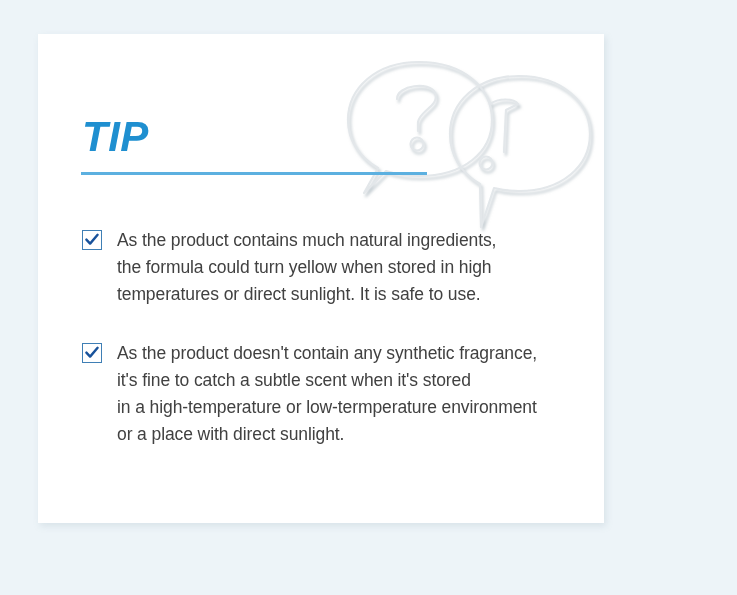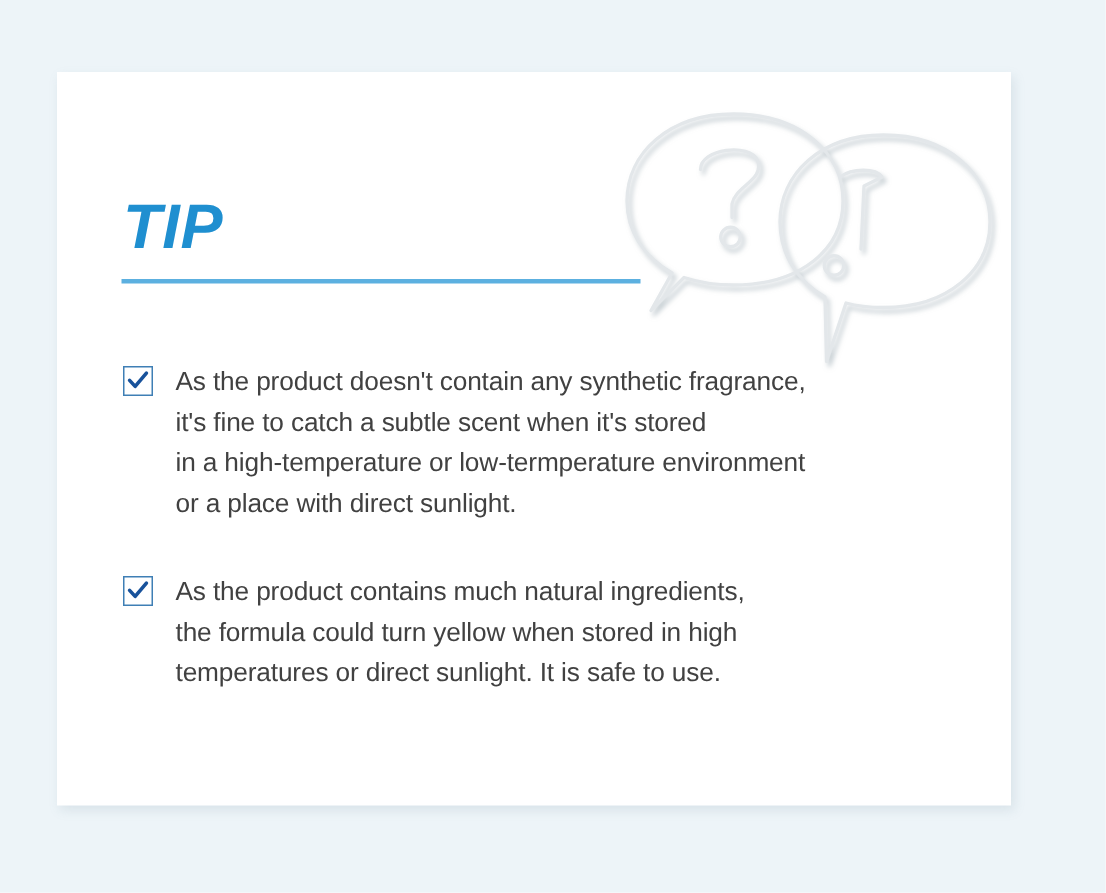--- a/index.html
+++ b/index.html
@@ -18,22 +18,22 @@
     position: relative;
     width: 737px;
     height: 595px;
     background: #edf4f8;
   }
 
   
   .tip-card {
     position: absolute;
     left: 38px;
-    top: 48px;
-    width: 636px;
+    top: 34px;
+    width: 566px;
     height: 489px;
     background: #ffffff;
     box-shadow: 2px 3px 7px rgba(120, 150, 165, 0.18);
     overflow: hidden;
   }
 
   
   .bubbles {
     position: absolute;
     right: 0px;
@@ -179,32 +179,32 @@
     <div class="tip-rule"></div>
 
     <div class="tip-list">
 
       <div class="tip-item">
         <span class="check-box">
           <svg viewBox="0 0 16 16" xmlns="http://www.w3.org/2000/svg" aria-hidden="true">
             <path d="M2.4 7.6 L6.1 11.6 L13.6 2.8" fill="none" stroke="#18529b" stroke-width="2.4" stroke-linecap="round" stroke-linejoin="round"></path>
           </svg>
         </span>
-        <span class="tip-text">As the product doesn't contain any synthetic fragrance,
-it's fine to catch a subtle scent when it's stored
-in a high-temperature or low-termperature environment
-or a place with direct sunlight.</span>
+        <span class="tip-text">As the product contains much natural ingredients,
+the formula could turn yellow when stored in high
+temperatures or direct sunlight. It is safe to use.</span>
       </div>
 
       <div class="tip-item">
         <span class="check-box">
           <svg viewBox="0 0 16 16" xmlns="http://www.w3.org/2000/svg" aria-hidden="true">
             <path d="M2.4 7.6 L6.1 11.6 L13.6 2.8" fill="none" stroke="#18529b" stroke-width="2.4" stroke-linecap="round" stroke-linejoin="round"></path>
           </svg>
         </span>
-        <span class="tip-text">As the product contains much natural ingredients,
-the formula could turn yellow when stored in high
-temperatures or direct sunlight. It is safe to use.</span>
+        <span class="tip-text">As the product doesn't contain any synthetic fragrance,
+it's fine to catch a subtle scent when it's stored
+in a high-temperature or low-termperature environment
+or a place with direct sunlight.</span>
       </div>
 
     </div>
   </div>
 </div>
 
 </body></html>

